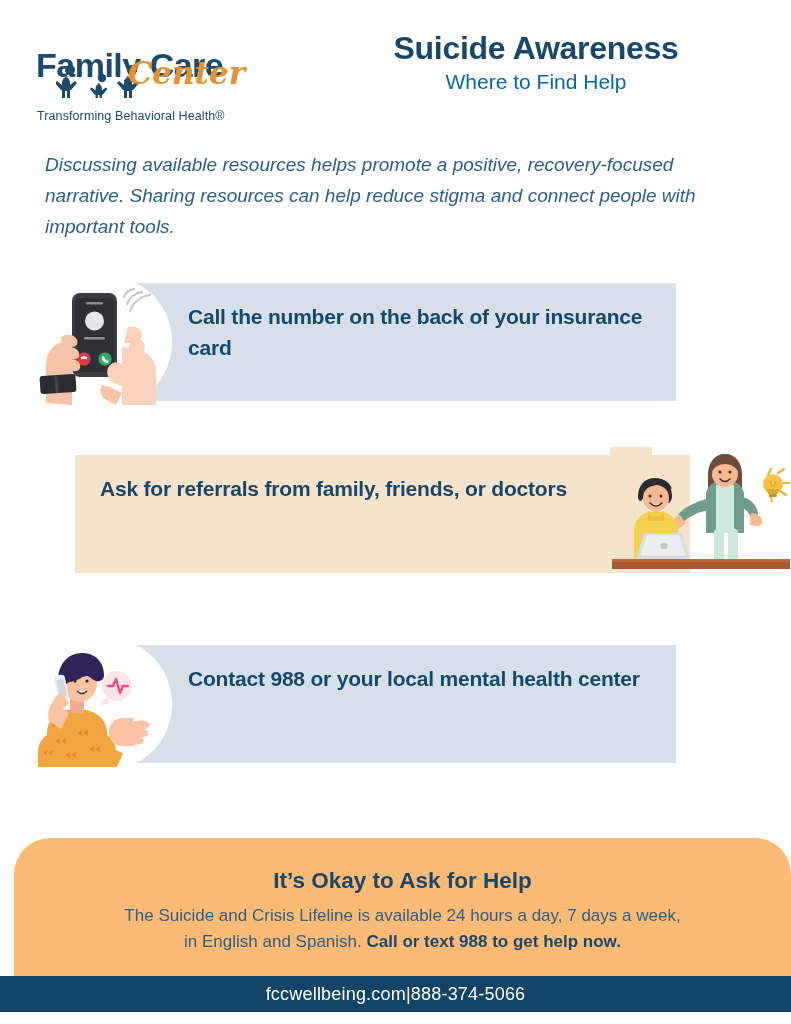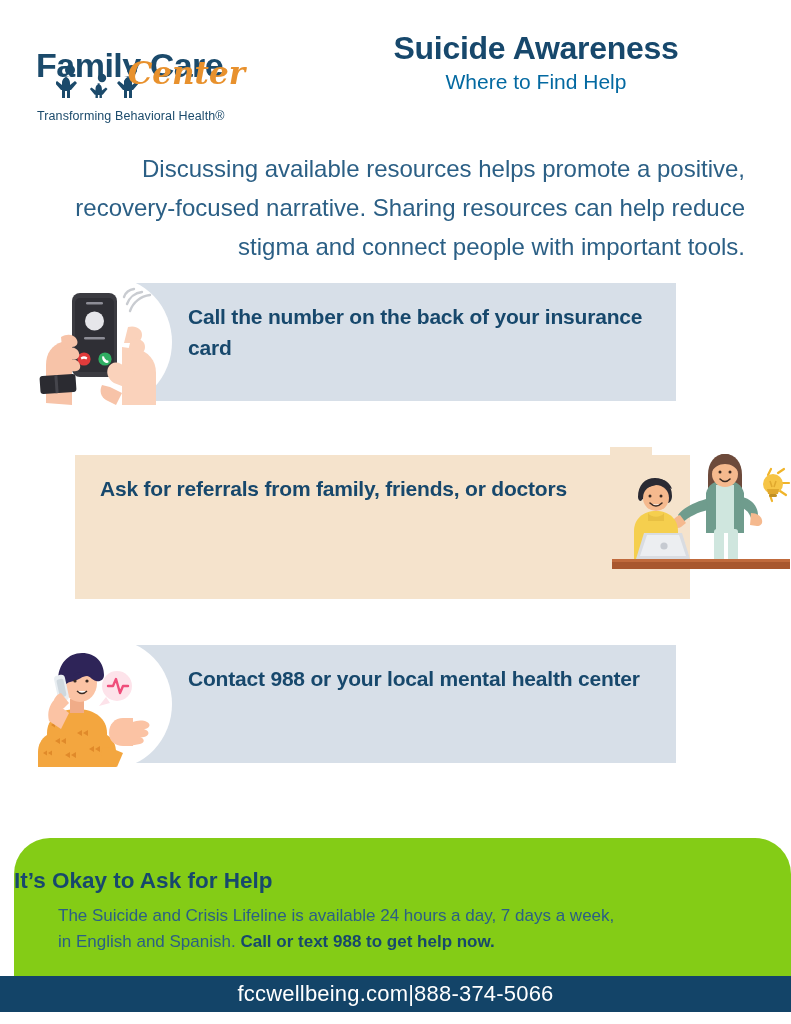--- a/index.html
+++ b/index.html
@@ -85,24 +85,25 @@
     line-height: 1.2;
     margin-top: 2px;
   }
 
   
   .intro {
     position: absolute;
     left: 45px;
     top: 150px;
     width: 700px;
-    text-align: right;
-    font-size: 24px;
+    text-align: left;
+    font-size: 19px;
     line-height: 1.62;
     color: #2b5f85;
+    font-style: italic;
   }
 
   
   .card {
     position: absolute;
   }
   .band {
     position: absolute;
     top: 0; left: 0;
     height: 100%;
@@ -126,40 +127,40 @@
   .illus {
     position: absolute;
   }
 
   
   #card-1 { left: 110px; top: 283px; width: 566px; height: 118px; }
   #card-1 .notch { left: -62px; top: -6px; width: 124px; height: 130px; }
   #card-1 .card-text { left: 78px; top: 18px; }
   #illus-phone { left: -82px; top: -12px; width: 150px; height: 140px; }
 
-  #card-2 { left: 75px; top: 455px; width: 615px; height: 144px; }
+  #card-2 { left: 75px; top: 455px; width: 615px; height: 118px; }
   #card-2 .card-text { left: 25px; top: 18px; }
   #illus-team { left: 527px; top: -14px; width: 195px; height: 135px; }
 
   #card-3 { left: 110px; top: 645px; width: 566px; height: 118px; }
   #card-3 .notch { left: -62px; top: -6px; width: 124px; height: 130px; }
   #card-3 .card-text { left: 78px; top: 18px; }
   #illus-call { left: -85px; top: -8px; width: 150px; height: 132px; }
 
   
   .callout {
     position: absolute;
     left: 14px;
     top: 838px;
     width: 777px;
     height: 138px;
-    background: #84cc16;
+    background: #fdba74;
     border-top-left-radius: 36px;
     border-top-right-radius: 36px;
-    text-align: left;
+    text-align: center;
   }
   .callout-title {
     margin-top: 30px;
     font-size: 22.5px;
     font-weight: bold;
     color: #17486c;
   }
   .callout-body {
     margin-top: 9px;
     font-size: 17px;
@@ -171,21 +172,21 @@
 
   
   .footer {
     position: absolute;
     left: 0;
     top: 976px;
     width: 791px;
     height: 36px;
     background: #134468;
     color: #ffffff;
-    font-size: 22px;
+    font-size: 18px;
     display: flex;
     align-items: center;
     justify-content: center;
     letter-spacing: 0.2px;
   }
 </style>
 </head>
 <body>
 
 <div class="header">

